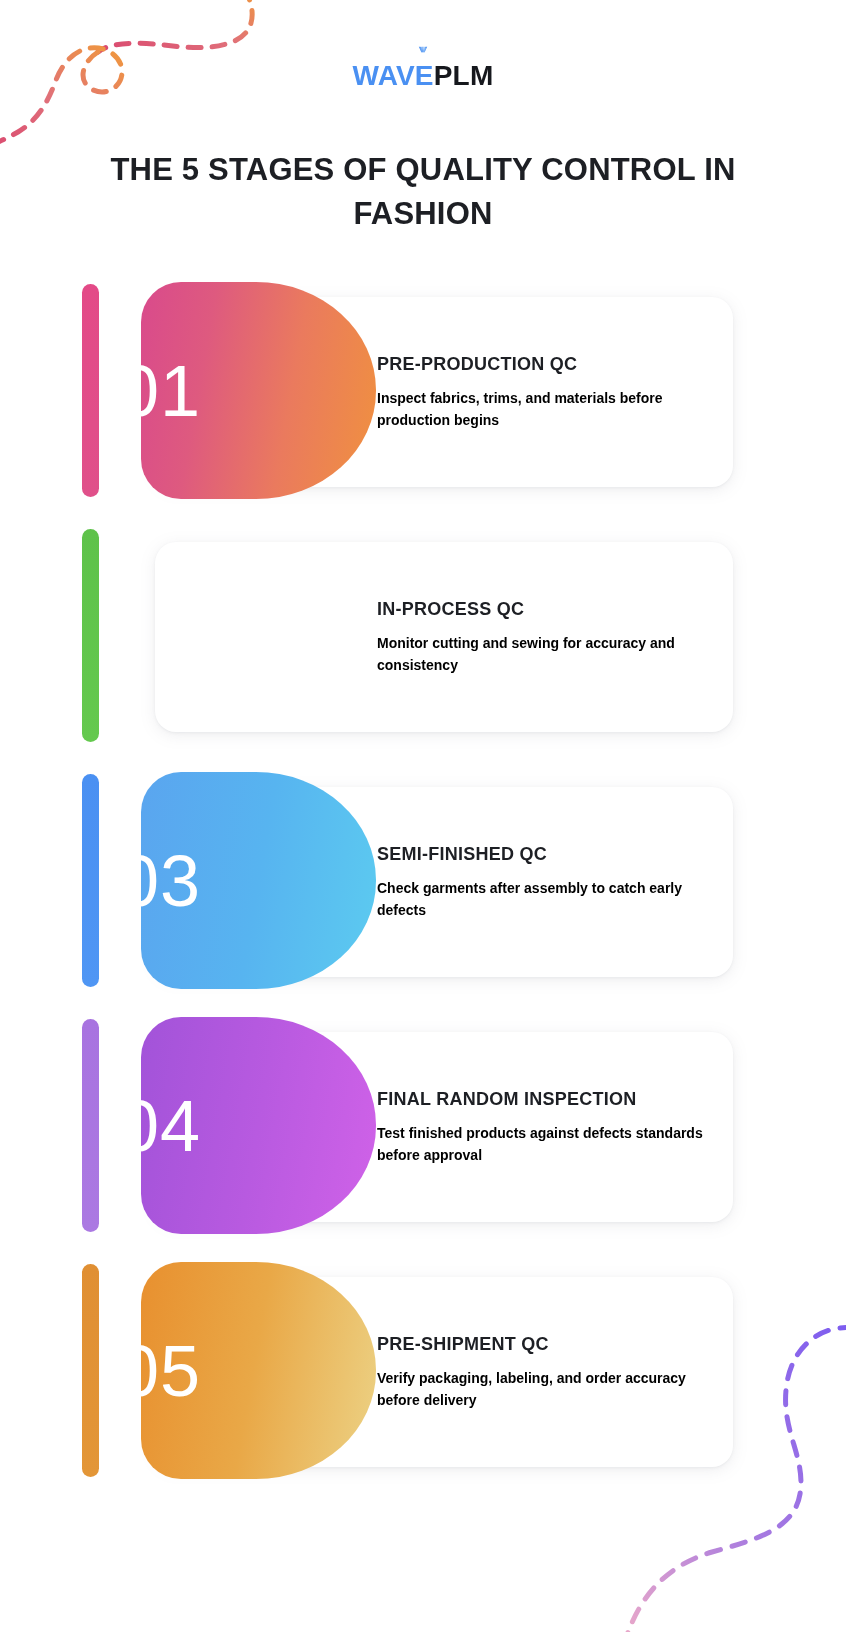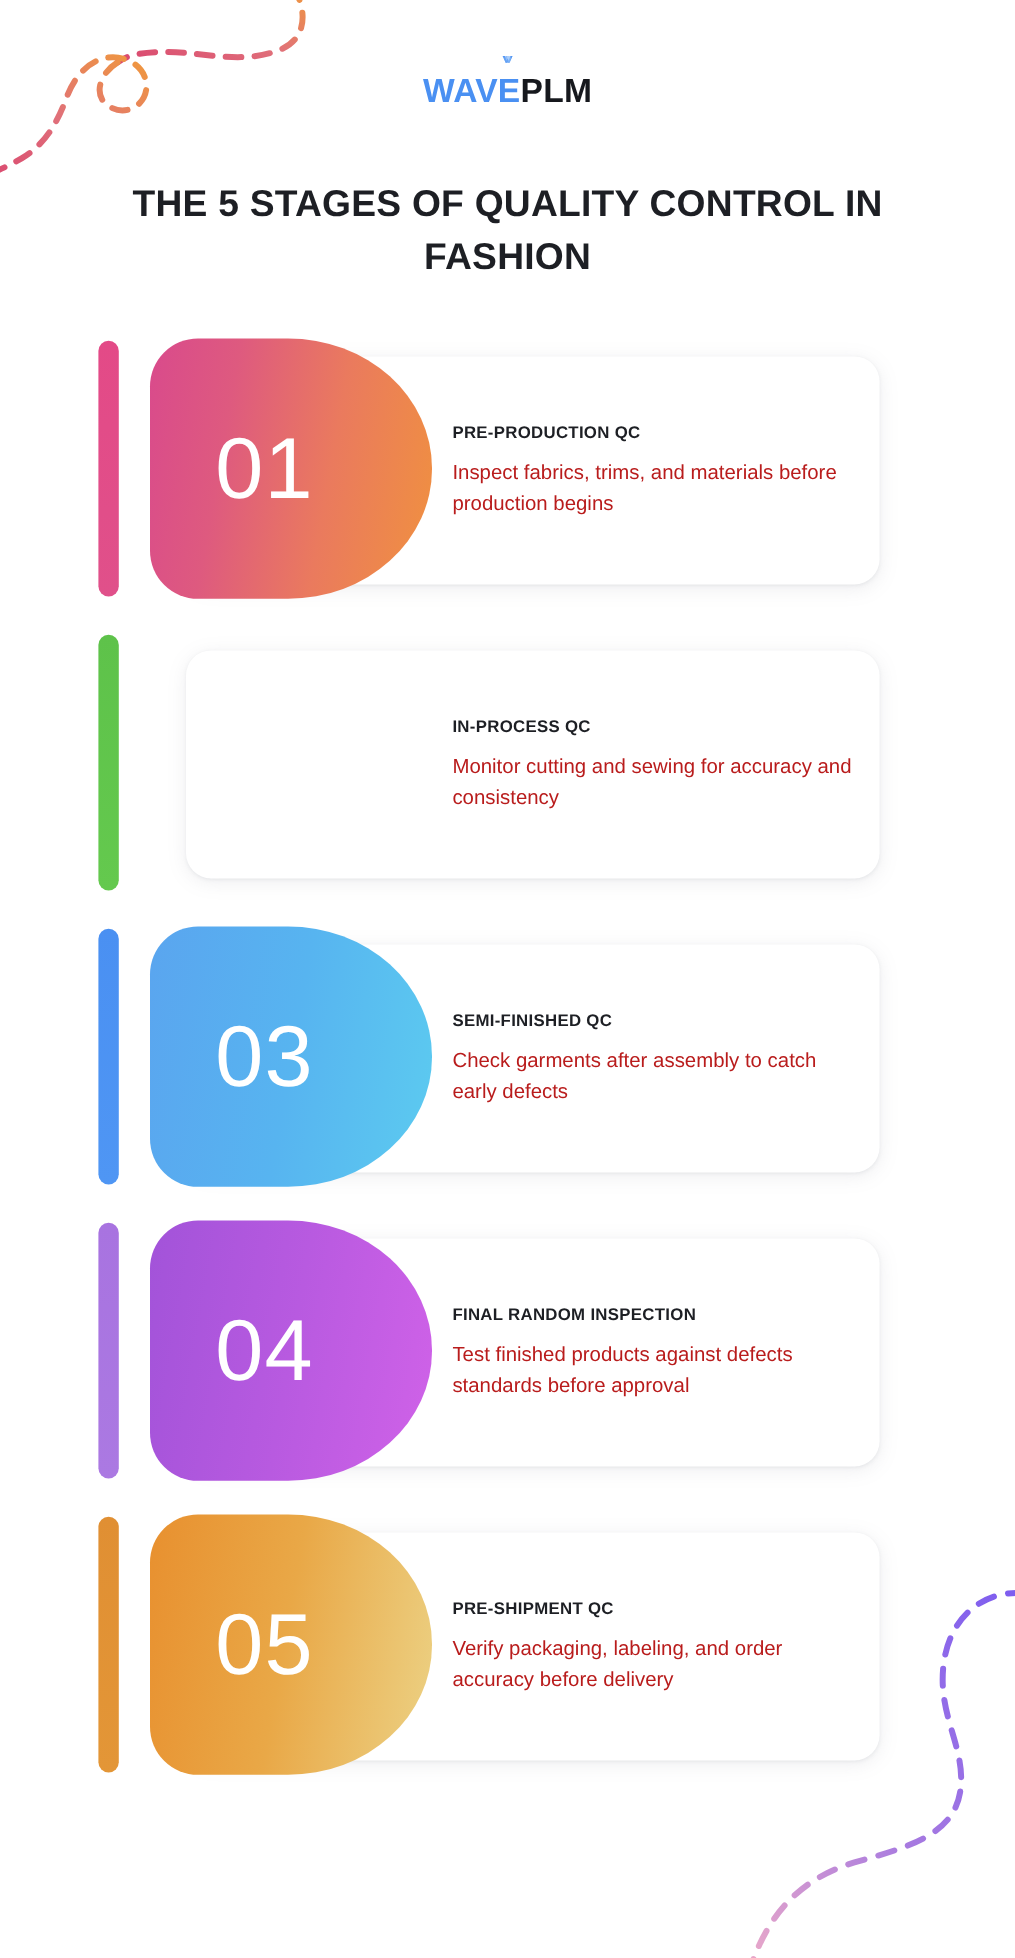--- a/index.html
+++ b/index.html
@@ -117,28 +117,27 @@
     height: 190px;
     background: #ffffff;
     border-radius: 21px;
     box-shadow: 0 3px 16px rgba(120,124,140,0.13),
                 0 1px 3px rgba(120,124,140,0.10);
   }
 
   
   .badge {
     position: absolute;
-    left: 125px;
+    left: 141px;
     top: 0;
     width: 235px;
     height: 217px;
     border-radius: 40px 120px 120px 40px / 40px 108px 108px 40px;
     display: flex;
     align-items: center;
-    justify-content: center;
   }
   .badge-num {
     color: #ffffff;
     font-size: 72px;
     font-weight: 300;
     letter-spacing: 1px;
     line-height: 1;
     transform: translateX(-22px);
     font-family: "Liberation Sans", sans-serif;
   }
@@ -148,32 +147,32 @@
     position: absolute;
     left: 377px;
     top: 15px;
     width: 340px;
     height: 190px;
     display: flex;
     flex-direction: column;
     justify-content: center;
   }
   .stage-title {
-    font-size: 14px;
+    font-size: 18px;
     font-weight: 700;
     color: #1d1f24;
     letter-spacing: 0.25px;
     line-height: 1.3;
     margin-bottom: 12px;
     white-space: nowrap;
   }
   .stage-desc {
-    font-size: 17px;
-    font-weight: 400;
-    color: #b91c1c;
+    font-size: 14px;
+    font-weight: 700;
+    color: #000000;
     line-height: 1.55;
   }
 </style>
 </head>
 <body>
 
 <div class="page">
 
   <svg class="deco deco-top-left" viewBox="0 0 300 180">
     <defs>

